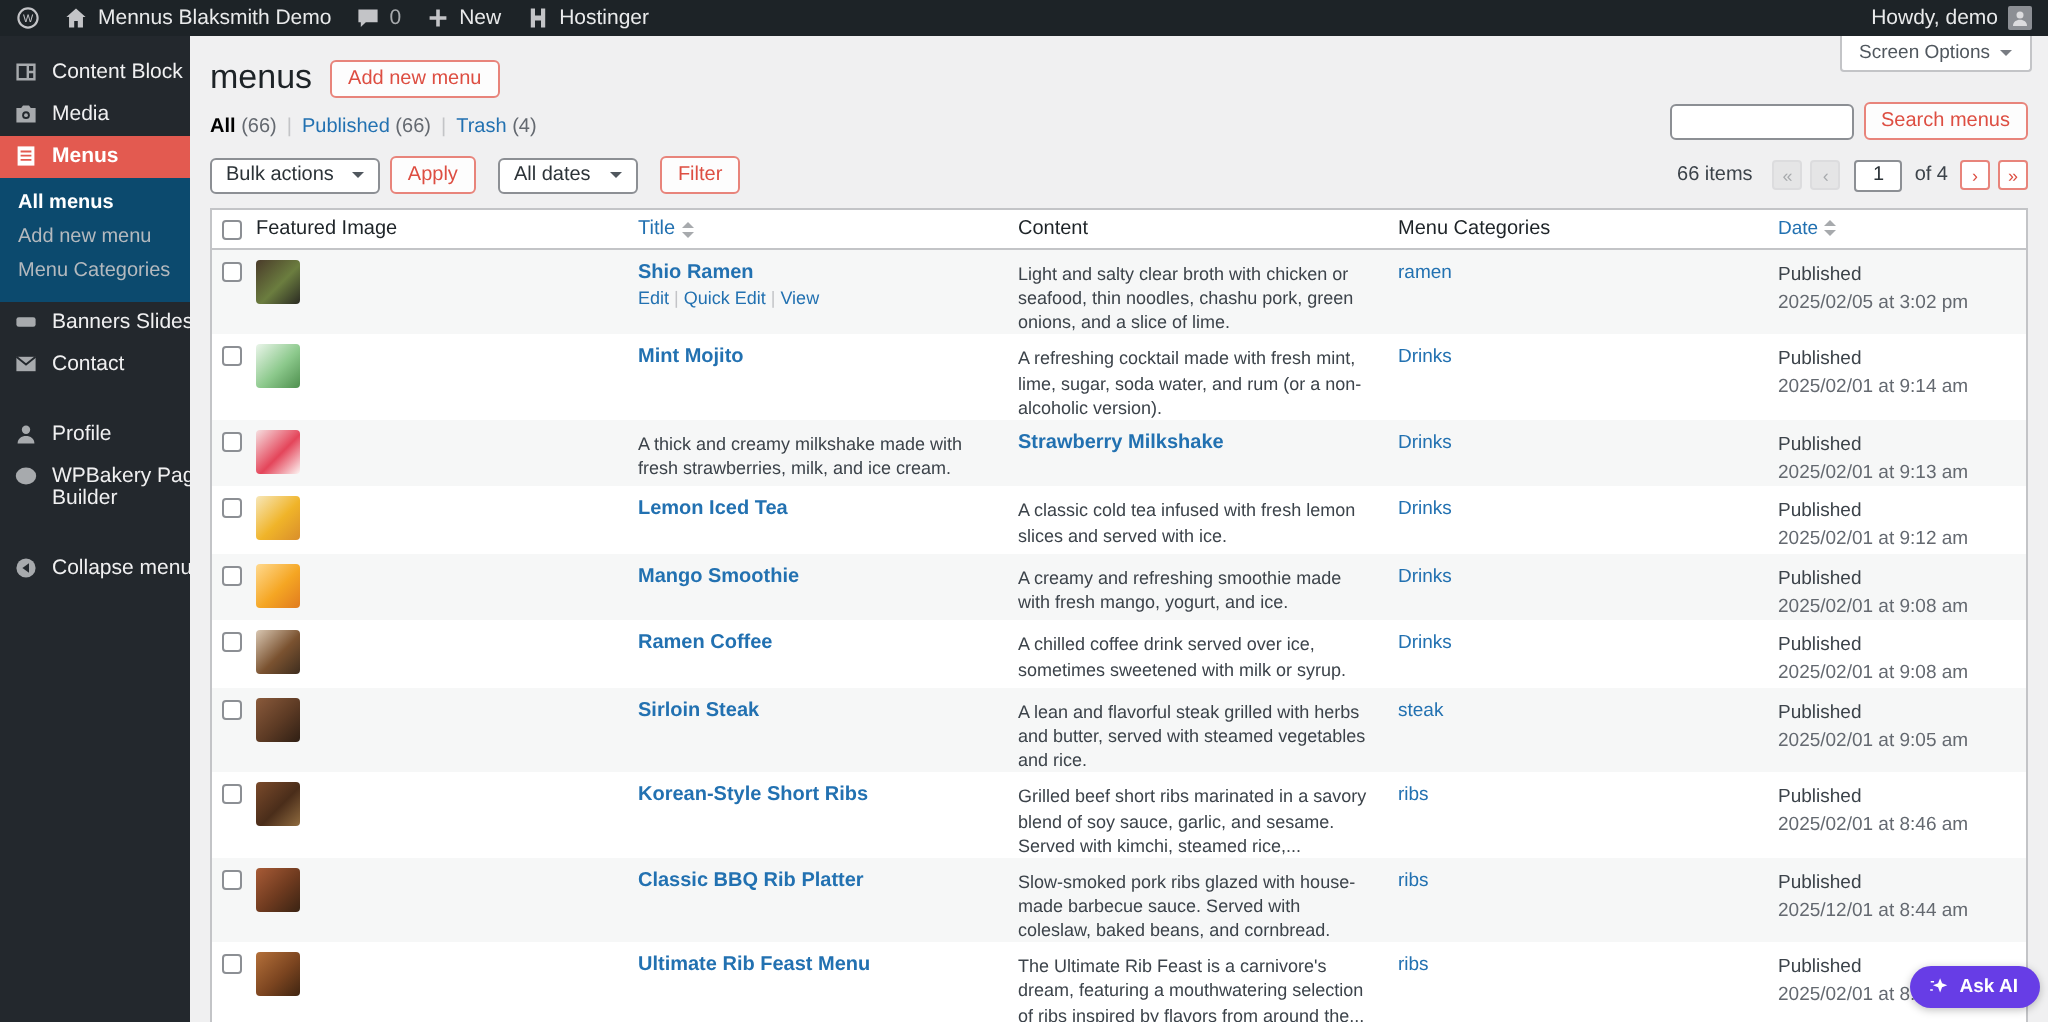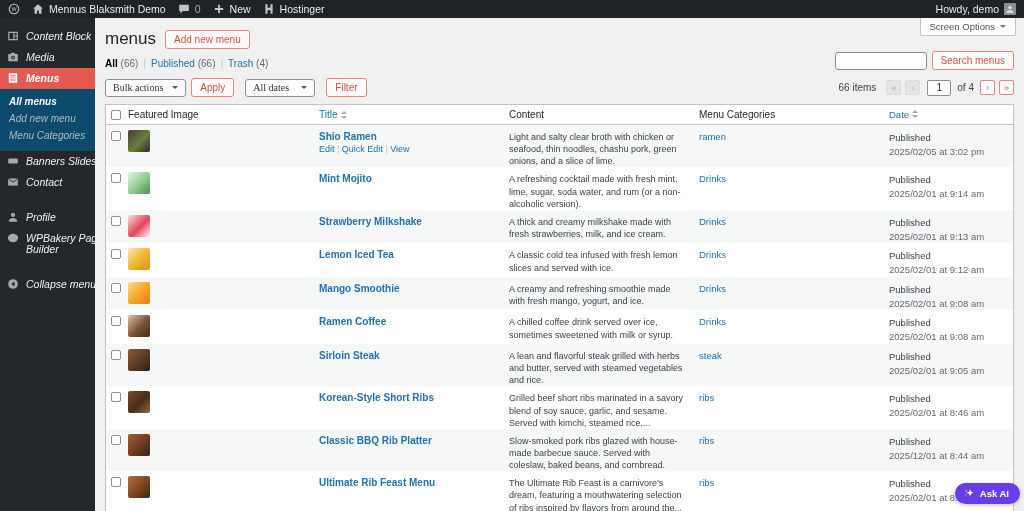--- a/index.html
+++ b/index.html
@@ -9,21 +9,21 @@
   .adminbar { position:absolute; top:0; left:0; right:0; height:18px; background:#1d2327; display:flex; align-items:center; padding:0 8px; gap:12px; color:#e9eaeb; font-size:10.5px; z-index:50; }
   .ab-group { display:flex; align-items:center; gap:5px; cursor:pointer; }
   .ab-ico { display:inline-flex; width:12px; height:12px; color:#c3c4c7; }
   .ab-ico svg { width:100%; height:100%; }
   .ab-count { color:#a7aaad; }
   .ab-right { margin-left:auto; display:flex; align-items:center; gap:5px; }
   .avatar { width:12px; height:12px; background:#8c8f94; border-radius:1px; display:inline-flex; align-items:center; justify-content:center; }
   .avatar svg { width:10px; height:10px; color:#dcdcde; }
 
   
-  .sidebar { position:absolute; top:18px; left:0; bottom:0; width:114px; background:#23282d; color:#f0f0f1; font-size:10.5px; padding-top:8px;font-style:italic; }
+  .sidebar { position:absolute; top:18px; left:0; bottom:0; width:114px; background:#23282d; color:#f0f0f1; font-size:10.5px; padding-top:8px; }
   .mi { display:flex; align-items:flex-start; gap:7px; padding:5px 6px 5px 7px; cursor:pointer; position:relative; line-height:11px; }
   .mi .ico { width:12px; height:12px; flex:0 0 12px; color:#a7aaad; display:inline-flex; margin-top:-1px; }
   .mi .ico svg { width:100%; height:100%; }
   .mi.active { background:#e35a50; color:#fff; font-weight:bold; }
   .mi.active .ico { color:#fff; }
   .mi.active::after { content:""; position:absolute; right:-6px; top:50%; margin-top:-6px; border:6px solid transparent; border-left-color:#e35a50; border-right:none; }
   .submenu { background:#0c4a6e; padding:4px 0 7px; }
   .smi { display:block; padding:3px 8px 3px 9px; color:#b4b9be; font-size:10px; cursor:pointer; text-decoration:none; }
   .smi.current { color:#fff; font-weight:bold; }
   .sb-gap { height:14px; }
@@ -41,21 +41,21 @@
   .views a { color:#2271b1; text-decoration:none; cursor:pointer; }
   .views .current-view { color:#000; font-weight:bold; }
   .views .cnt { color:#646970; font-weight:normal; }
   .views .vsep::after { content:"|"; color:#c3c4c7; margin:0 5px; }
 
   .search-box { position:absolute; top:33px; right:10px; display:flex; gap:5px; align-items:center; }
   .search-input { width:92px; height:18px; border:1px solid #8c8f94; border-radius:3px; background:#fff; font-size:10px; padding:0 4px; font-family:inherit; }
 
   .toolbar { margin:9px 10px 0; display:flex; justify-content:space-between; align-items:center; }
   .tb-left { display:flex; gap:5px; align-items:center; }
-  .select { background:#fff; border:1px solid #8c8f94; border-radius:3px; padding:2px 7px; font-size:10px; color:#2c3338; display:flex; align-items:center; gap:9px; cursor:pointer; height:18px;font-family:Liberation Serif, serif; }
+  .select { background:#fff; border:1px solid #8c8f94; border-radius:3px; padding:2px 7px; font-size:10px; color:#2c3338; display:flex; align-items:center; gap:9px; cursor:pointer; height:18px; }
   .select .tri-down { border-top-color:#50575e; }
   .sel-dates { min-width:70px; justify-content:space-between; }
 
   .pagination { display:flex; align-items:center; gap:4px; font-size:10px; color:#3c434a; }
   .pg-btn { width:15px; height:15px; display:inline-flex; align-items:center; justify-content:center; border-radius:2px; font-size:9px; cursor:pointer; }
   .pg-disabled { background:#e5e5e6; color:#a7aaad; border:1px solid #dcdcde; cursor:default; }
   .pg-active { background:#fff; color:#dd4e42; border:1px solid #e8847b; }
   .pg-current { width:24px; height:16px; background:#fff; border:1px solid #8c8f94; border-radius:2px; display:inline-flex; align-items:center; justify-content:center; font-size:10px; color:#2c3338; }
   .pg-of { margin:0 2px; }
 
@@ -341,25 +341,25 @@
     </div>
   </div>
 
   <div class="trow">
     <div class="c c-cb">
             <input type="checkbox" style="">
           </div>
     <div class="c c-img">
             <div class="thumb" style="background: linear-gradient(135deg, rgb(246, 223, 224), rgb(228, 69, 90) 55%, rgb(253, 245, 243));"></div>
           </div>
+    <div class="c c-content">A thick and creamy milkshake made with fresh strawberries, milk, and ice cream.</div>
     <div class="c c-title">
       <a class="title-link">Strawberry Milkshake</a>
 
     </div>
-    <div class="c c-content">A thick and creamy milkshake made with fresh strawberries, milk, and ice cream.</div>
     <div class="c c-cat"><a>Drinks</a></div>
     <div class="c c-date">
       <span class="status">Published</span>
       <span class="dt">2025/02/01 at 9:13 am</span>
     </div>
   </div>
 
   <div class="trow">
     <div class="c c-cb">
             <input type="checkbox" style="">

